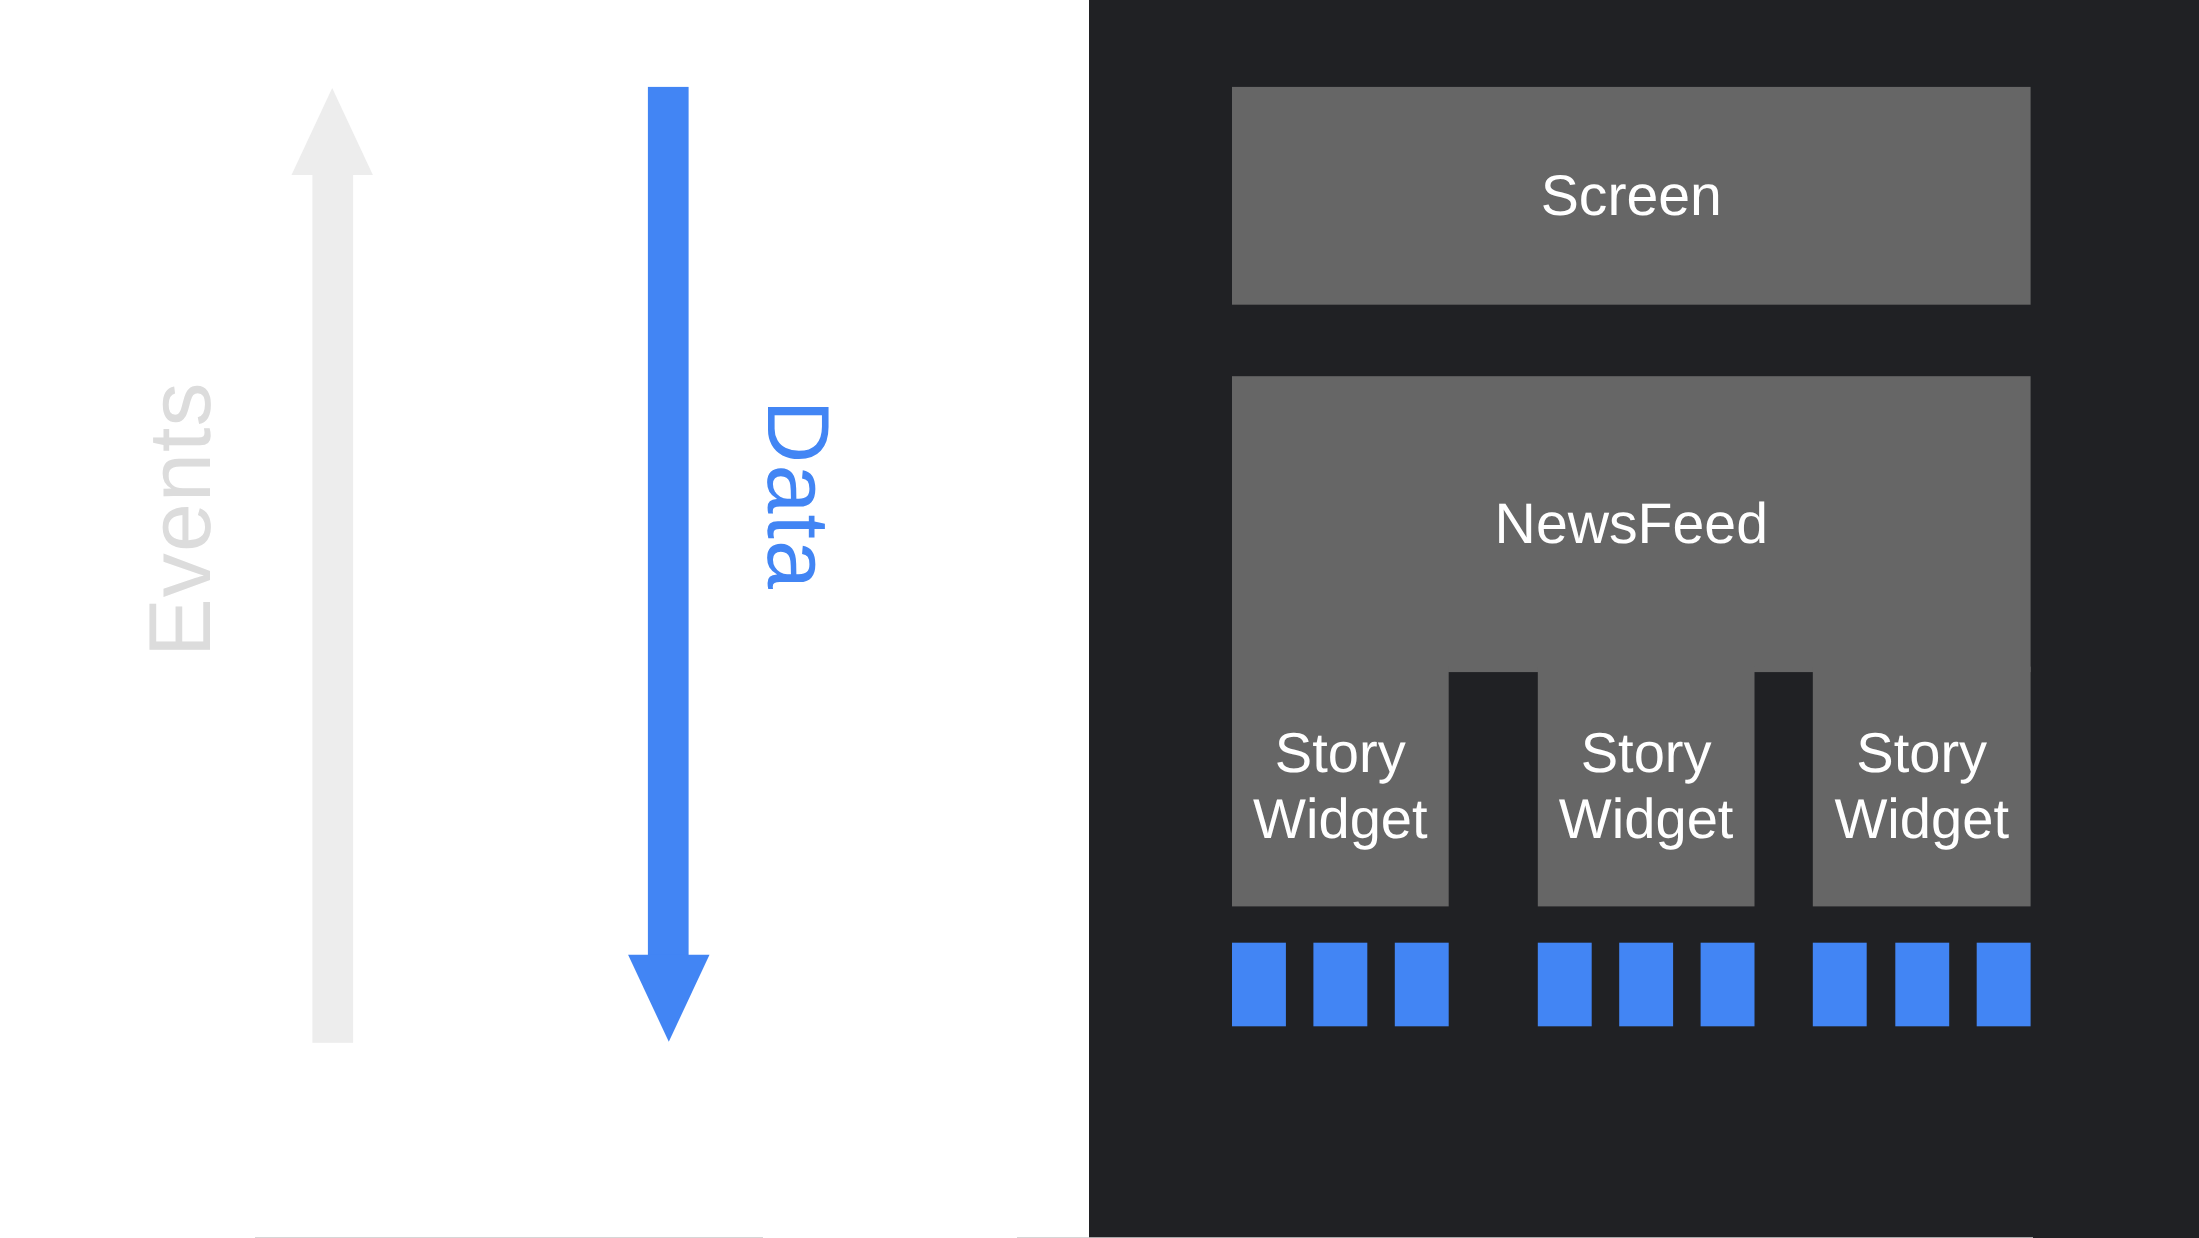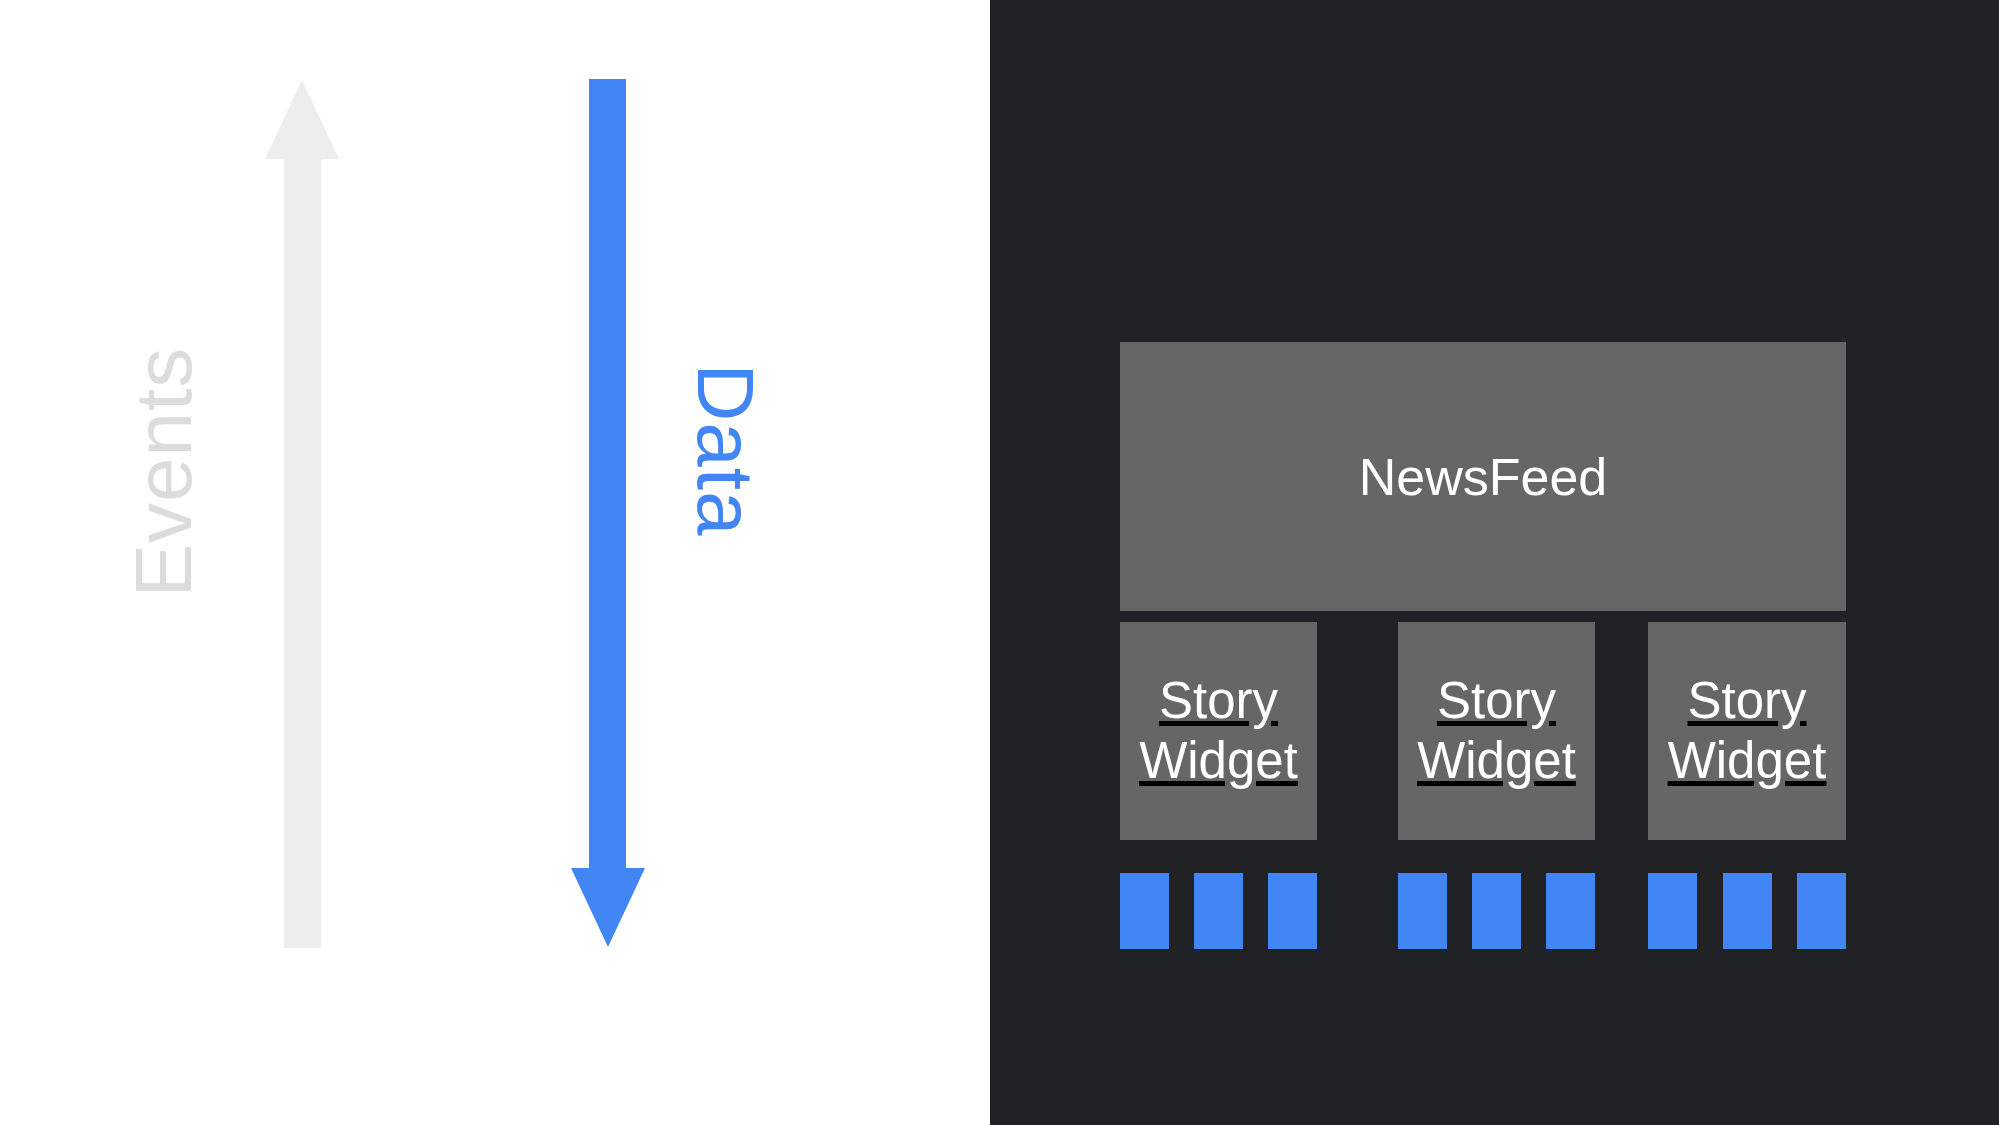--- a/index.html
+++ b/index.html
@@ -92,22 +92,21 @@
     justify-content: center;
     text-align: center;
     font-size: 52px;
     line-height: 60px;
   }
   .screen-box   { left: 130px; top: 79px;  width: 726px; height: 198px; }
   .newsfeed-box { left: 130px; top: 342px; width: 726px; height: 269px; }
 
   .story-group {
     position: absolute;
-    top: 622px;
-    text-decoration: underline;
+    top: 606px;
   }
   .story-group-1 { left: 130px; width: 197px; }
   .story-group-2 { left: 408px; width: 197px; }
   .story-group-3 { left: 658px; width: 198px; }
   .story-box {
     position: relative;
     width: 100%;
     height: 218px;
     background: #666666;
     color: #ffffff;
@@ -143,20 +142,23 @@
     <div class="arrow-shaft gray-shaft"></div>
 
     <div class="vlabel data-label">Data</div>
 
     <div class="arrow-shaft blue-shaft"></div>
     <div class="arrow-head blue-head"></div>
   </div>
 
   <div class="tree-panel">
 
+    <div class="node-box screen-box">
+      <span>Screen</span>
+    </div>
 
     <div class="node-box newsfeed-box">
       <span>NewsFeed</span>
     </div>
 
     <div class="story-group story-group-1">
       <div class="story-box">
         <span class="lbl">Story Widget</span>
       </div>
       <div class="tile-row">

